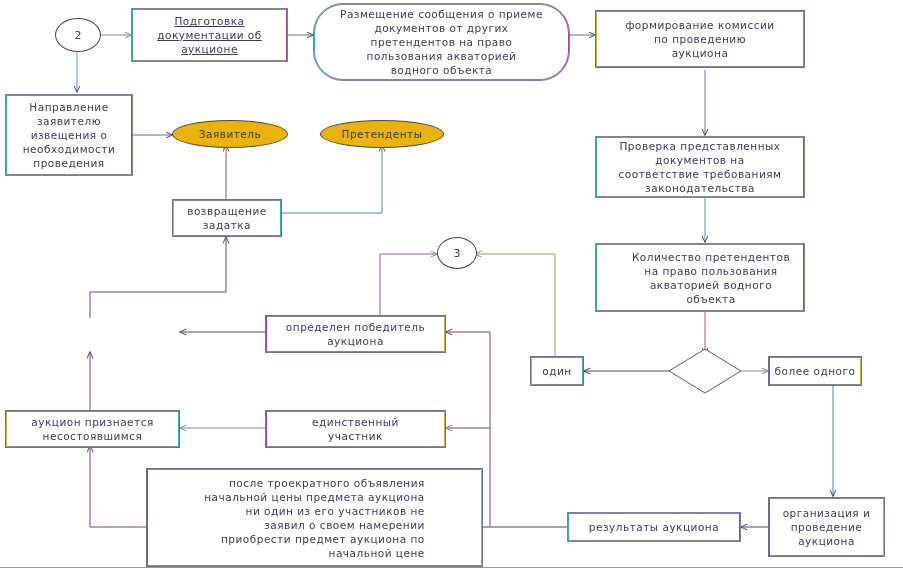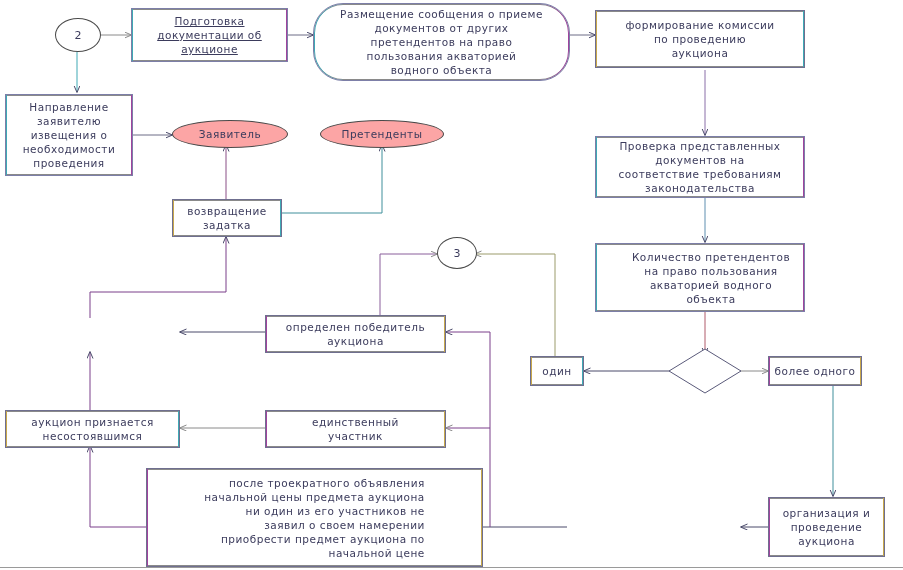--- a/index.html
+++ b/index.html
@@ -52,21 +52,21 @@
     box-sizing: border-box;
     border: 1px solid #4a4a4a;
     border-radius: 50%;
     display: flex;
     align-items: center;
     justify-content: center;
     text-align: center;
     color: #3b3b5c;
     font-size: 10.5px;
     letter-spacing: 0.5px;
-    background: #fca5a5;
+    background: #eab308;
   }
   
   .conn {
     position: absolute;
     box-sizing: border-box;
     border: 1px solid #4a4a4a;
     border-radius: 50%;
     display: flex;
     align-items: center;
     justify-content: center;
@@ -224,20 +224,23 @@
   </div>
 
   <div class="node proc v3" style="left:265px; top:410px; width:181px; height:38px;text-align:center;">
     <span class="wrap">единственный<br>участник</span>
   </div>
 
   <div class="node proc v3" style="left:146px; top:468px; width:337px; height:99px;text-align:right;">
     <span class="wrap">после троекратного объявления<br>начальной цены предмета аукциона<br>ни один из его участников не<br>заявил о своем намерении<br>приобрести предмет аукциона по<br>начальной цене</span>
   </div>
 
+  <div class="node proc" style="left:567px; top:512px; width:174px; height:30px;">
+    <span class="wrap">результаты аукциона</span>
+  </div>
 
   <div class="node proc v3" style="left:768px; top:497px; width:117px; height:60px;">
     <span class="wrap">организация и<br>проведение<br>аукциона</span>
   </div>
 
   <div class="baseline" style="top:567px;"></div>
 
 </div>
 
 </body></html>

